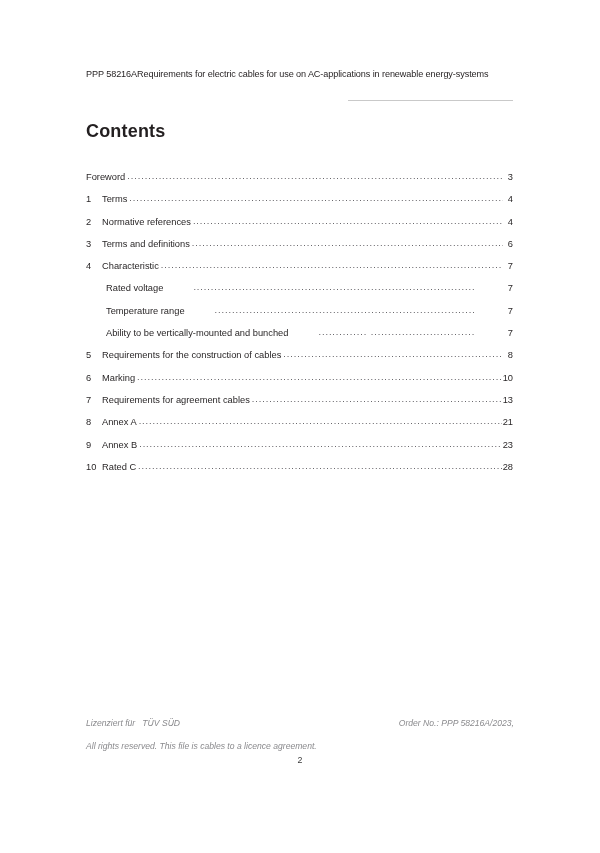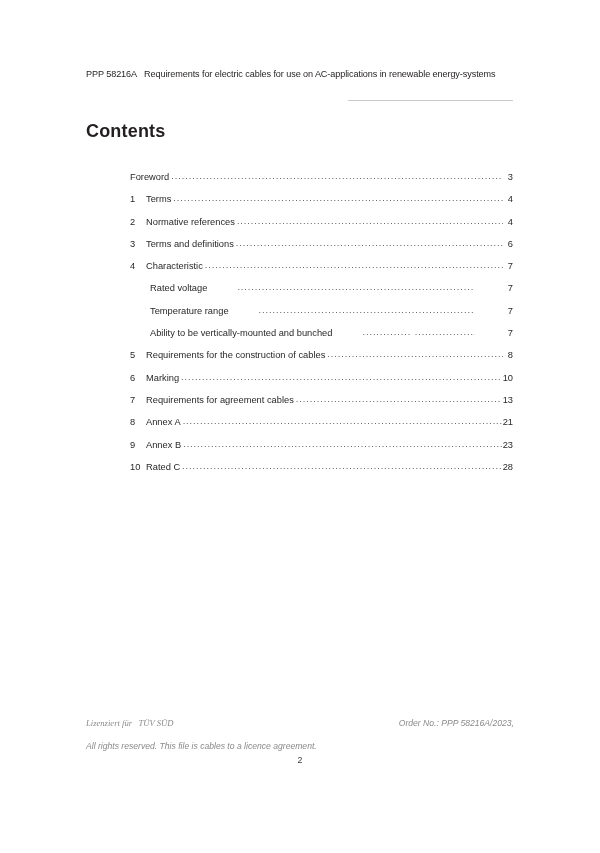--- a/index.html
+++ b/index.html
@@ -29,21 +29,20 @@
     font-size: 9.1px;
     line-height: 13.5px;
     color: #231f20;
     letter-spacing: -0.01em;
   }
   .doc-header-code {
     display: inline;
   }
   .doc-header-title {
     display: inline;
-    margin-left: 7px;
   }
   .header-rule {
     position: absolute;
     left: 348px;
     top: 100px;
     width: 165px;
     height: 1px;
     background: #c9c9c9;
   }
 
@@ -65,21 +64,20 @@
     top: 170px;
     width: 427px;
   }
   .toc-row {
     display: flex;
     align-items: baseline;
     height: 22.3px;
     font-size: 9.3px;
     color: #2a2728;
     white-space: nowrap;
-    margin-left: 44px;
   }
   .toc-num {
     flex: 0 0 auto;
     width: 16px;
     text-align: left;
   }
   .toc-label {
     flex: 0 0 auto;
     padding-right: 1px;
   }
@@ -122,21 +120,20 @@
     color: #8a8a8d;
   }
   .footer-row {
     display: flex;
     justify-content: space-between;
     align-items: baseline;
     line-height: 24px;
   }
   .footer-left {
     white-space: pre;
-    font-family: Liberation Serif, serif;
   }
   .footer-right {
     white-space: pre;
   }
   .footer-note {
     line-height: 22px;
   }
   .page-number {
     position: absolute;
     left: 0;

